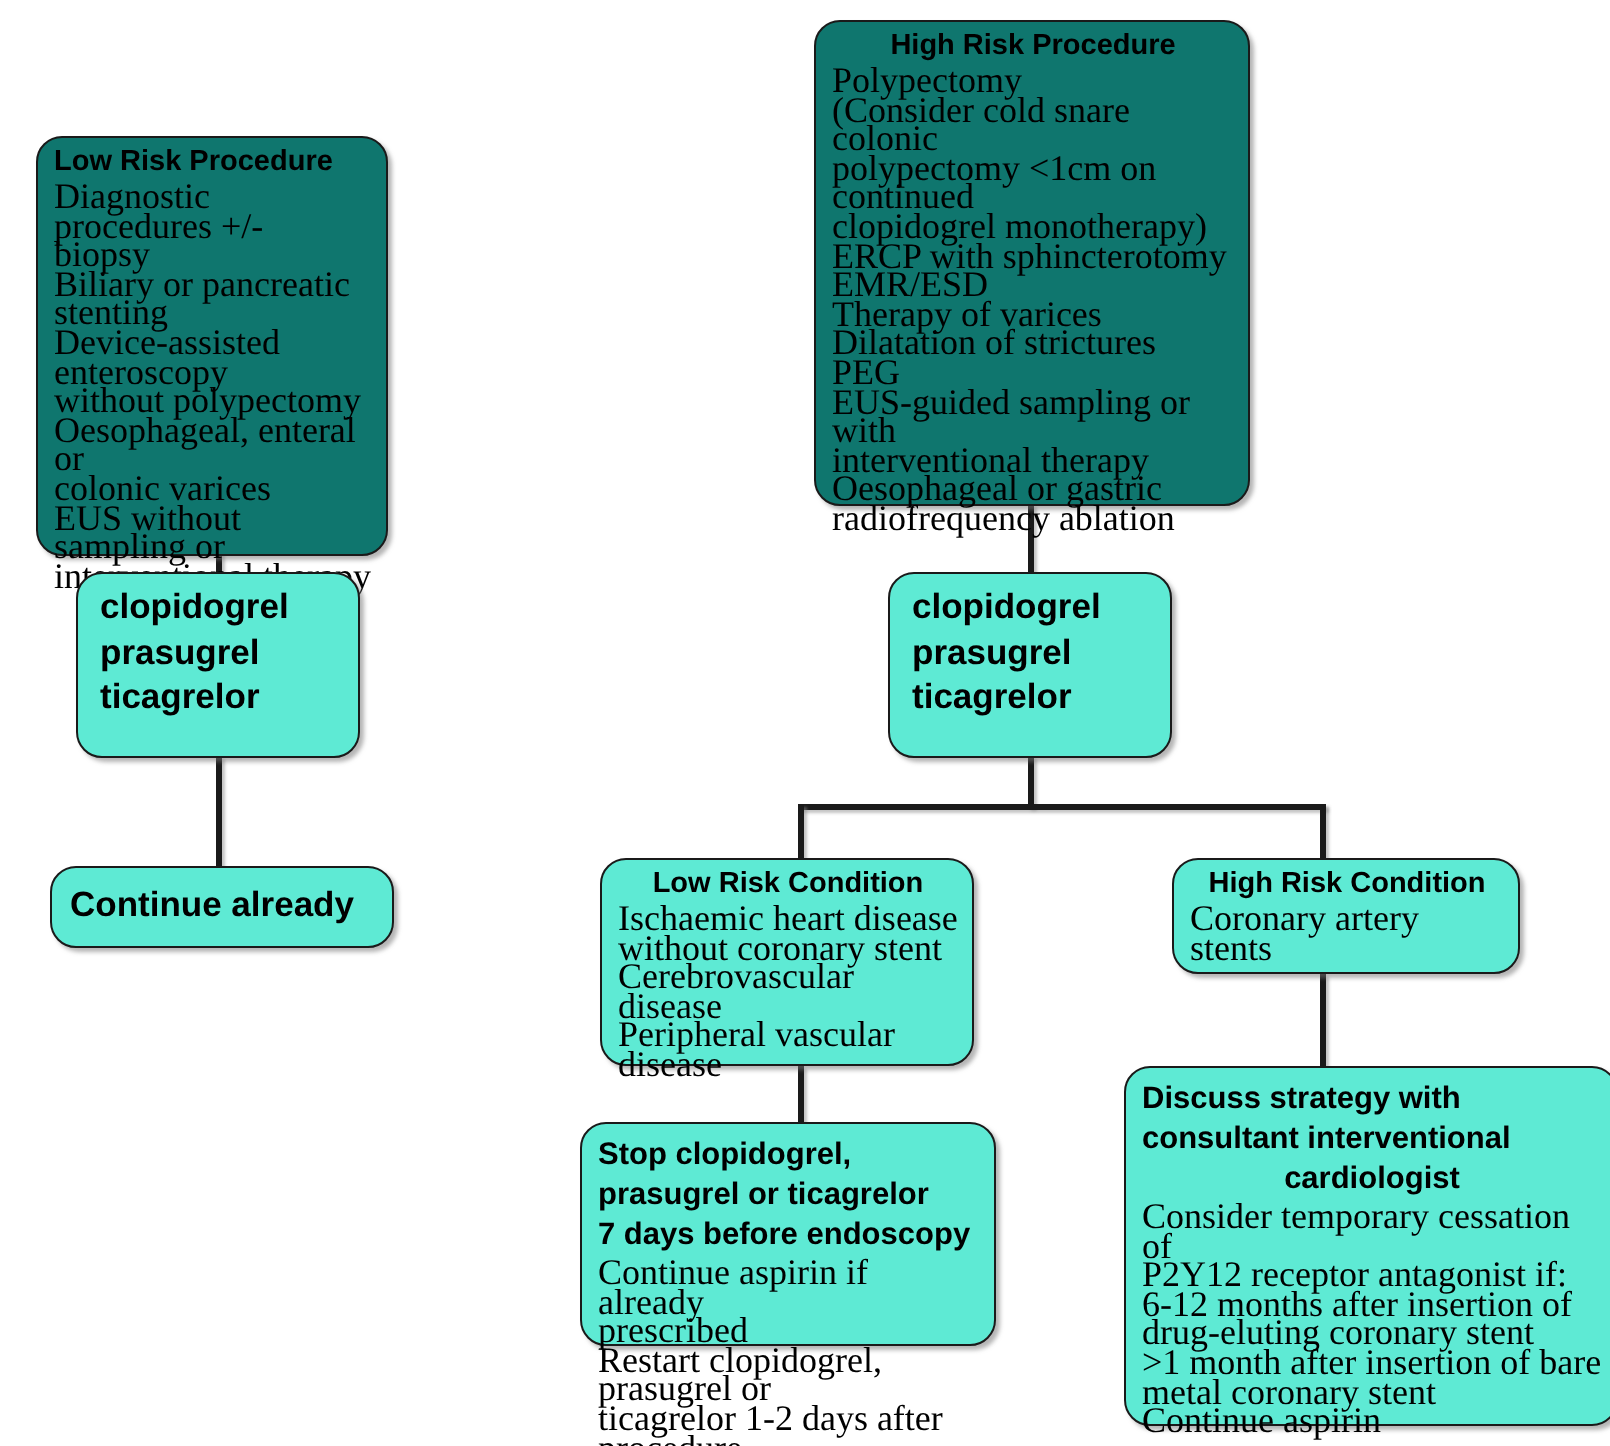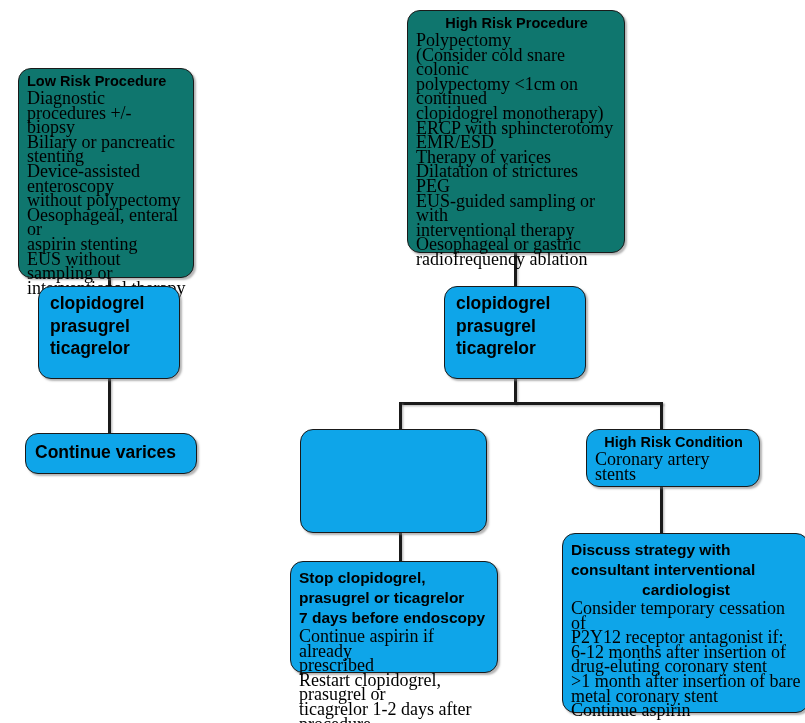--- a/index.html
+++ b/index.html
@@ -25,21 +25,21 @@
   .node {
     position: absolute;
     box-sizing: border-box;
     border: 1.6px solid #1a1a1a;
     border-radius: 13px;
     box-shadow: 2px 2px 2px rgba(120,120,120,0.55);
     padding: 4px 7px 4px 8px;
     z-index: 5;
   }
   .node.lav { background: #0f766e; }
-  .node.yel { background: #0ea5e9; }
+  .node.yel { background: #5eead4; }
 
   .node .title {
     font-weight: bold;
     font-size: 14.5px;
     line-height: 17px;
     margin: 0 0 1px 0;
     white-space: nowrap;
   }
   .node .title.ctr { text-align: center; }
   .node .title.wrap { white-space: normal; }
@@ -92,21 +92,21 @@
 
   <div class="node lav" style="left:18px; top:68px; width:176px; height:210px;">
     <div class="title">Low Risk Procedure</div>
     <ul class="lines">
       <li>Diagnostic procedures +/-</li>
       <li>biopsy</li>
       <li>Biliary or pancreatic stenting</li>
       <li>Device-assisted enteroscopy</li>
       <li>without polypectomy</li>
       <li>Oesophageal, enteral or</li>
-      <li>aspirin stenting</li>
+      <li>colonic varices</li>
       <li>EUS without sampling or</li>
       <li>interventional therapy</li>
     </ul>
   </div>
 
   <div class="node lav" style="left:407px; top:10px; width:218px; height:243px;">
     <div class="title ctr">High Risk Procedure</div>
     <ul class="lines">
       <li>Polypectomy</li>
       <li>(Consider cold snare colonic</li>
@@ -130,24 +130,31 @@
     <div class="title">ticagrelor</div>
   </div>
 
   <div class="node yel bigbold" style="left:444px; top:286px; width:142px; height:93px; padding-top:6px; padding-left:11px;">
     <div class="title">clopidogrel</div>
     <div class="title">prasugrel</div>
     <div class="title">ticagrelor</div>
   </div>
 
   <div class="node yel bigbold" style="left:25px; top:433px; width:172px; height:41px; padding-top:8px; padding-left:9px;">
-    <div class="title">Continue varices</div>
+    <div class="title">Continue already</div>
   </div>
 
   <div class="node yel" style="left:300px; top:429px; width:187px; height:104px;">
+    <div class="title ctr">Low Risk Condition</div>
+    <ul class="lines">
+      <li>Ischaemic heart disease</li>
+      <li>without coronary stent</li>
+      <li>Cerebrovascular disease</li>
+      <li>Peripheral vascular disease</li>
+    </ul>
   </div>
 
   <div class="node yel" style="left:574px; top:429px; width:174px; height:58px;margin-left:12px;">
     <div class="title ctr">High Risk Condition</div>
     <ul class="lines">
       <li>Coronary artery stents</li>
     </ul>
   </div>
 
   <div class="node yel" style="left:290px; top:561px; width:208px; height:112px; padding-top:6px;">

